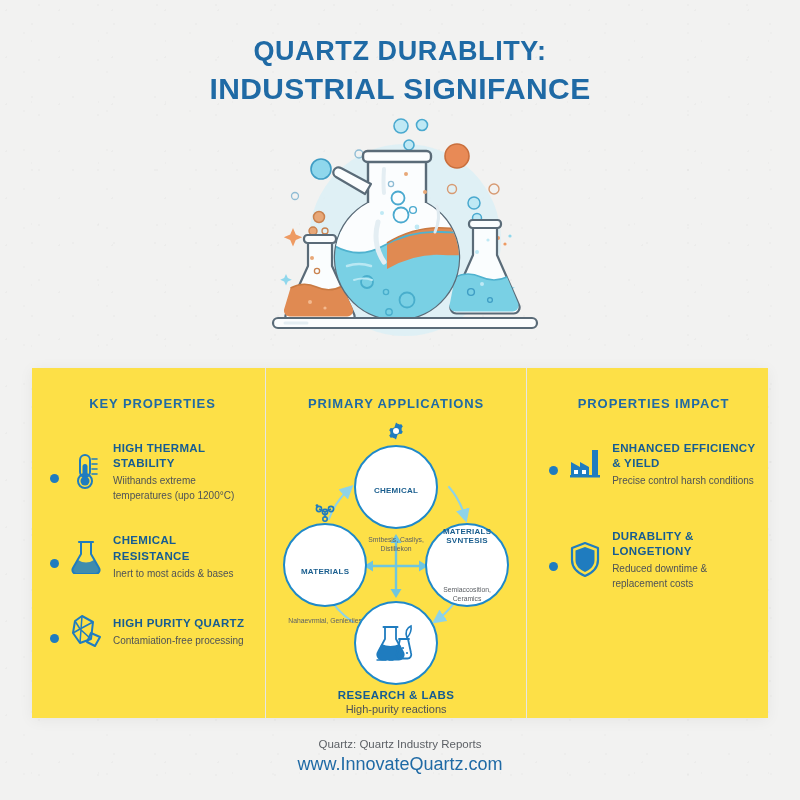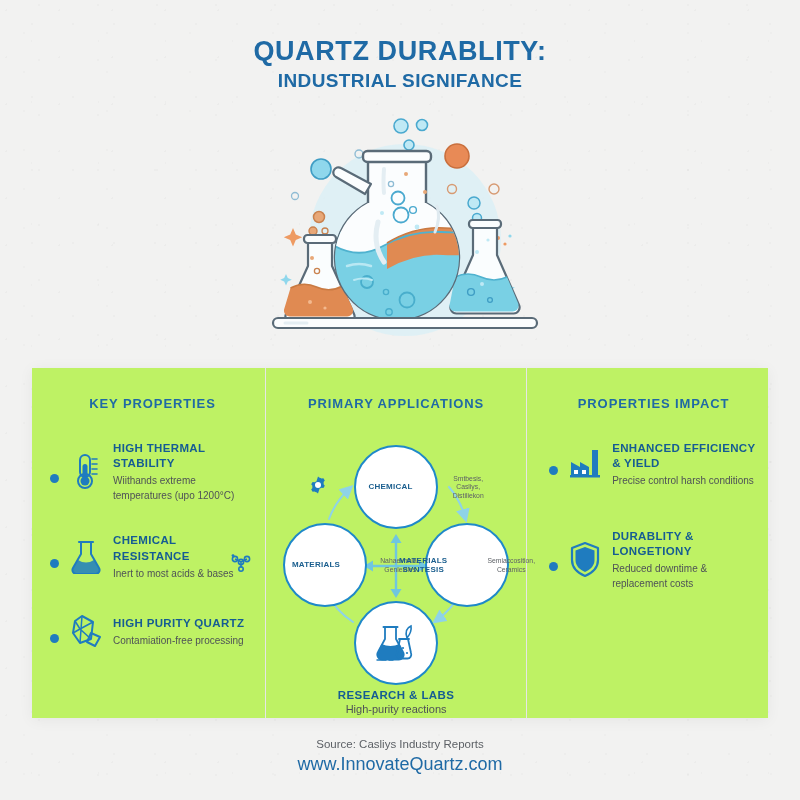--- a/index.html
+++ b/index.html
@@ -22,32 +22,32 @@
     pointer-events: none;
   }
 
   
   .header { position: absolute; top: 36px; left: 0; width: 800px; text-align: center; }
   .title-1 {
     font-size: 27px; font-weight: 700; letter-spacing: 0.6px;
     color: #1f6aa5; line-height: 1.15;
   }
   .title-2 {
-    font-size: 19px; font-weight: 700; letter-spacing: 0.4px;
+    font-size: 30px; font-weight: 700; letter-spacing: 0.4px;
     color: #1f6aa5; line-height: 1.3; margin-top: 2px;
   }
 
   
   .hero { position: absolute; top: 112px; left: 255px; width: 300px; height: 240px; }
 
   
   .card {
     position: absolute; left: 32px; top: 368px;
     width: 736px; height: 350px;
-    background: #bef264;
+    background: #fde047;
     box-shadow: 0 2px 14px rgba(0,0,0,0.055);
   }
   .cols { display: flex; height: 100%; }
   .col { position: relative; padding-top: 28px; }
   .col-left  { width: 240px; padding-left: 18px; padding-right: 10px; }
   .col-mid   { width: 271px; border-left: 1px solid #e6e6e6; border-right: 1px solid #e6e6e6; }
   .col-right { width: 248px; padding-left: 22px; padding-right: 10px; }
 
   .col-head {
     text-align: center; font-size: 13px; font-weight: 700;
@@ -68,21 +68,21 @@
   }
   .item-sub {
     font-size: 10px; color: #4e5257; line-height: 1.45;
   }
 
   
   .cycle { position: relative; width: 246px; height: 250px; margin: 0 auto; }
 
   .node {
     position: absolute; border: 2.5px solid #1f89c9; border-radius: 50%;
-    background: #fff; display: flex; flex-direction: row;
+    background: #fff; display: flex; flex-direction: column;
     align-items: center; justify-content: center; text-align: center; gap: 40px;
   }
   .node-top    { width: 84px; height: 84px; left: 81px;  top: 4px; }
   .node-left   { width: 84px; height: 84px; left: 10px;  top: 82px; }
   .node-right  { width: 84px; height: 84px; left: 152px; top: 82px; }
   .node-bottom { width: 84px; height: 84px; left: 81px;  top: 160px; }
 
   .node-ico { margin-bottom: 1px; }
   .node-t {
     font-size: 8px; font-weight: 700; color: #1a5e8e;
@@ -372,15 +372,15 @@
           <span class="item-title" style="display:block">DURABLITY &amp; LONGETIONY</span>
           <span class="item-sub" style="display:block">Reduced downtime &amp; replacement costs</span>
         </span>
       </div>
     </div>
 
   </div>
 </div>
 
 <div class="footer">
-  <div class="foot-src">Source: Casliys Industry Reports</div>
+  <div class="foot-src">Quartz: Quartz Industry Reports</div>
   <div class="foot-url">www.InnovateQuartz.com</div>
 </div>
 
 </body></html>

